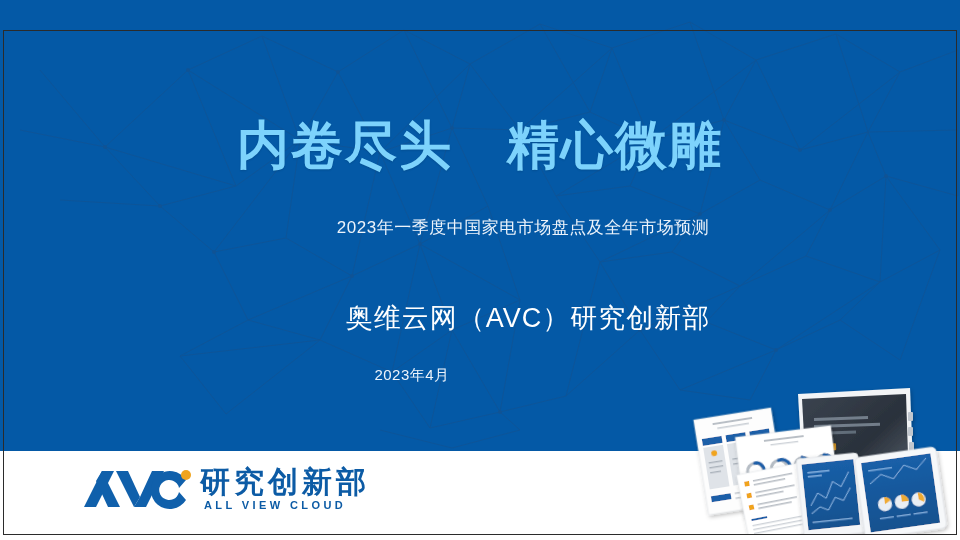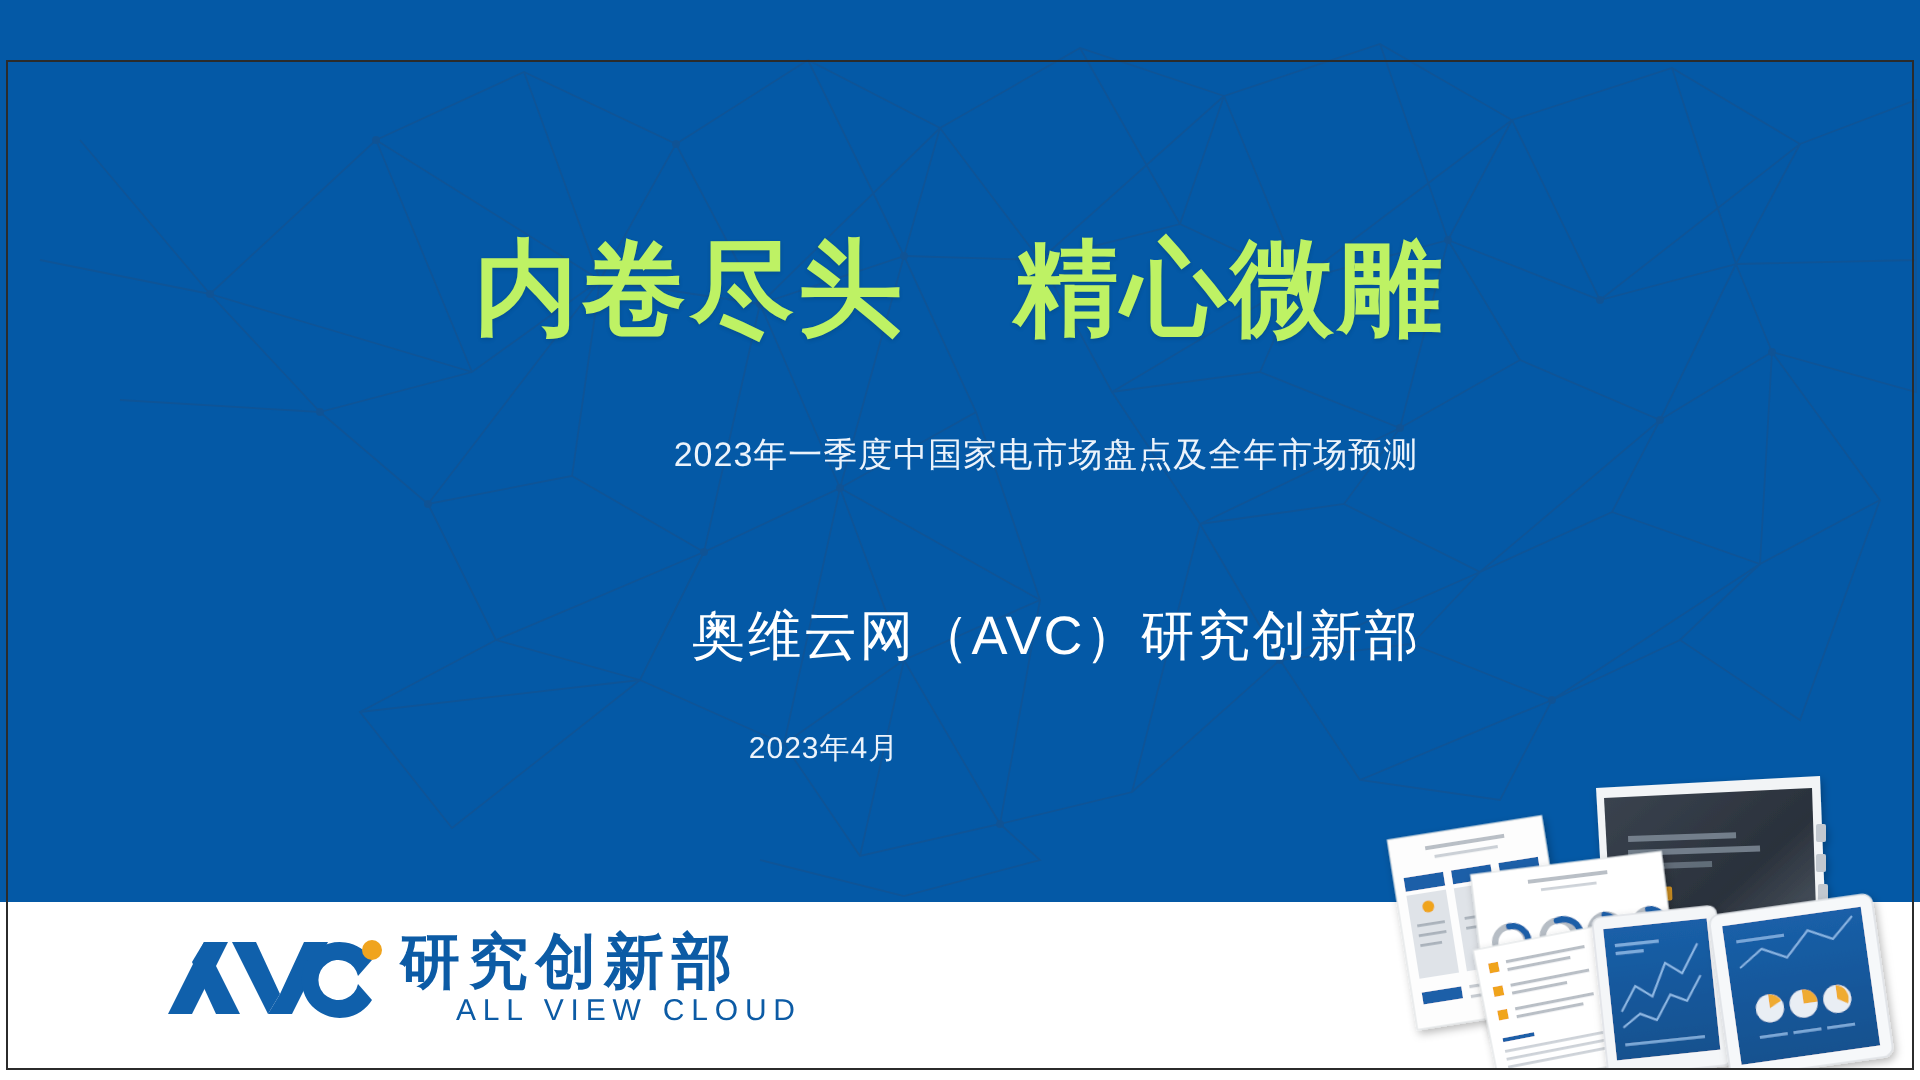--- a/index.html
+++ b/index.html
@@ -60,21 +60,21 @@
     width: 960px;
     height: 451px;
     text-align: center;
   }
 
   #main-title {
     position: absolute;
     left: 0;
     top: 114px;
     width: 960px;
-    color: #bef264;
+    color: #7dd3fc;
     font-size: 52px;
     font-weight: bold;
     letter-spacing: 2px;
     line-height: 62px;
     white-space: pre;
     text-shadow: 0 1px 2px rgba(0,0,0,0.12);
   }
 
   #subtitle {
     position: absolute;
@@ -157,26 +157,25 @@
     letter-spacing: 4px;
     line-height: 34px;
     white-space: nowrap;
   }
 
   #logo-en {
     position: absolute;
     left: 122px;
     top: 36px;
     color: #0c5ba5;
-    font-size: 15px;
-    font-weight: normal;
+    font-size: 11px;
+    font-weight: bold;
     letter-spacing: 3.4px;
     line-height: 13px;
     white-space: nowrap;
-    margin-left: 24px;
   }
 </style>
 </head>
 <body>
 
 <div id="slide">
 
   <div id="hero">
 
     <svg id="hero-mesh" viewBox="0 0 960 451" preserveAspectRatio="none">

